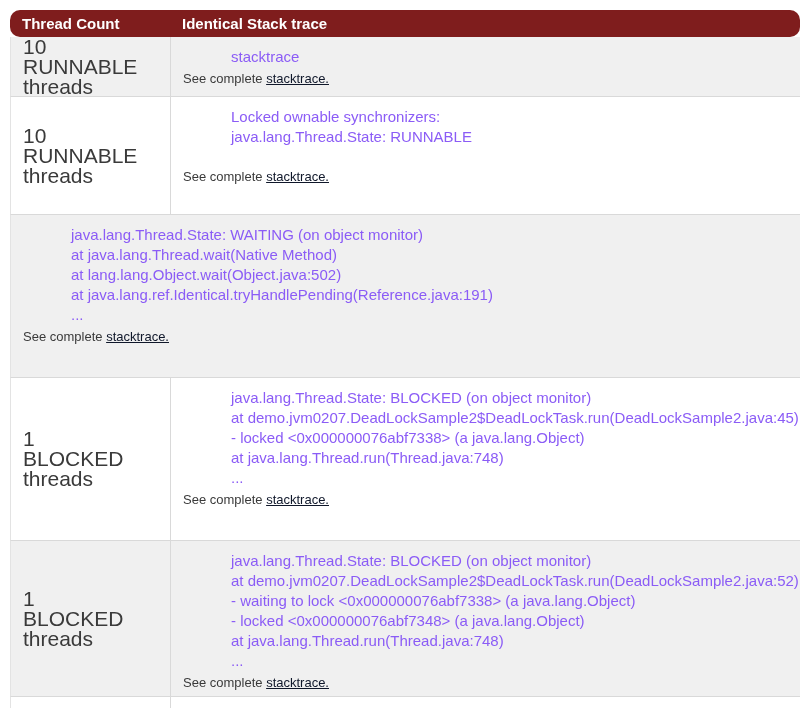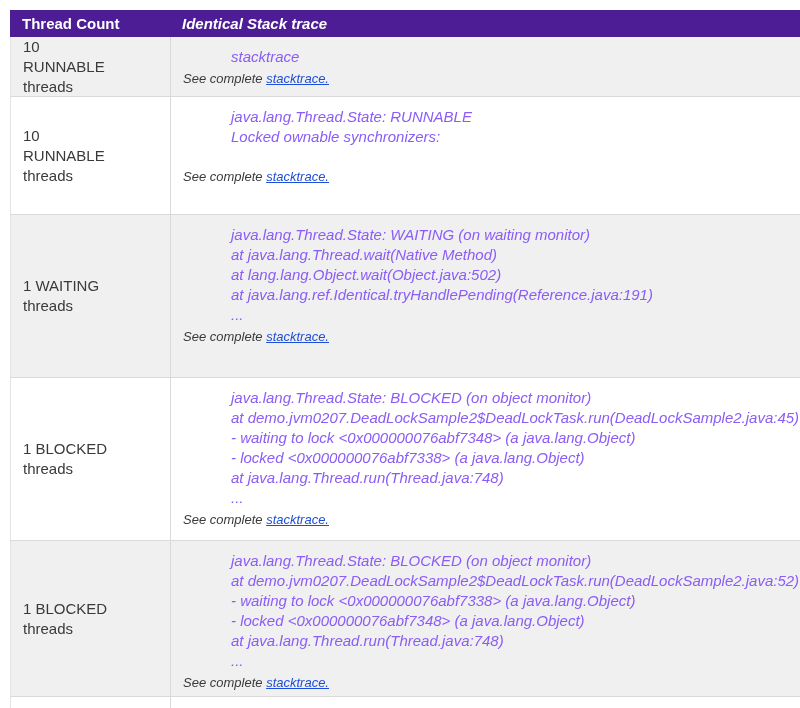--- a/index.html
+++ b/index.html
@@ -12,69 +12,70 @@
   .tbl {
     margin: 10px 0 0 10px;
     width: 790px;
     height: 698px;
     display: flex;
     flex-direction: column;
     overflow: hidden;
   }
   .hdr-row {
     display: flex;
-    background: #4c1d95;
+    background: #7f1d1d;
     height: 27px;
     flex: 0 0 27px;
+    border-radius: 10px;
   }
   .hdr-cell {
     color: #ffffff;
     font-size: 15px;
     font-weight: bold;
     display: flex;
     align-items: center;
     padding: 0 12px;
   }
   .row {
     display: flex;
     border-bottom: 1px solid #d9d9d9;
     border-left: 1px solid #e3e3e3;
     overflow: hidden;
   }
   .row.alt { background: #f0f0f0; }
   .row.plain { background: #ffffff; }
   .col1 { width: 160px; flex: 0 0 160px; }
-  .col2 { flex: 1 1 auto; min-width: 0; font-style: italic; }
+  .col2 { flex: 1 1 auto; min-width: 0; }
   .cell.col1 {
     border-right: 1px solid #d9d9d9;
     display: flex;
     align-items: center;
     padding: 6px 48px 6px 12px;
-    font-size: 15px;
+    font-size: 21px;
     line-height: 20px;
     color: #3a3a3a;
   }
   .cell.col2 { padding: 10px 12px; }
   .trace-line {
     font-size: 15px;
     line-height: 20px;
     color: #8b5cf6;
     min-height: 20px;
     white-space: nowrap;
     margin-left: 48px;
   }
   .see {
     margin-top: 3px;
     font-size: 13px;
     line-height: 17px;
     color: #3a3a3a;
   }
   .see.gap-lg { margin-top: 21px; }
   .see a {
-    color: #1d4ed8;
+    color: #0f172a;
     text-decoration: underline;
     cursor: pointer;
   }
   .r1 { flex: 0 0 60px; height: 60px; }
   .r2 { flex: 0 0 118px; height: 118px; }
   .r3 { flex: 0 0 163px; height: 163px; }
   .r4 { flex: 0 0 163px; height: 163px; }
   .r5 { flex: 0 0 156px; height: 156px; }
   .sliver { flex: 1 1 auto; background: #ffffff; border-bottom: none; }
 </style>
@@ -98,54 +99,52 @@
         <span>See complete</span>
         <a href="#">stacktrace.</a>
       </div>
     </div>
   </div>
 
   <div class="row plain r2">
     <div class="cell col1">10 RUNNABLE threads</div>
     <div class="cell col2">
       <div>
+          <div class="trace-line">Locked ownable synchronizers:</div>
           <div class="trace-line">java.lang.Thread.State: RUNNABLE</div>
-          <div class="trace-line">Locked ownable synchronizers:</div>
         </div>
       <div class="see gap-lg">
         <span>See complete</span>
         <a href="#">stacktrace.</a>
       </div>
     </div>
   </div>
 
   <div class="row alt r3">
-    <div class="cell col1">1 WAITING threads</div>
     <div class="cell col2">
       <div>
-          <div class="trace-line">java.lang.Thread.State: WAITING (on waiting monitor)</div>
+          <div class="trace-line">java.lang.Thread.State: WAITING (on object monitor)</div>
           <div class="trace-line">at java.lang.Thread.wait(Native Method)</div>
           <div class="trace-line">at lang.lang.Object.wait(Object.java:502)</div>
           <div class="trace-line">at java.lang.ref.Identical.tryHandlePending(Reference.java:191)</div>
           <div class="trace-line">...</div>
         </div>
       <div class="see">
         <span>See complete</span>
         <a href="#">stacktrace.</a>
       </div>
     </div>
   </div>
 
   <div class="row plain r4">
     <div class="cell col1">1 BLOCKED threads</div>
     <div class="cell col2">
       <div>
           <div class="trace-line">java.lang.Thread.State: BLOCKED (on object monitor)</div>
           <div class="trace-line">at demo.jvm0207.DeadLockSample2$DeadLockTask.run(DeadLockSample2.java:45)</div>
-          <div class="trace-line">- waiting to lock &lt;0x000000076abf7348&gt; (a java.lang.Object)</div>
           <div class="trace-line">- locked &lt;0x000000076abf7338&gt; (a java.lang.Object)</div>
           <div class="trace-line">at java.lang.Thread.run(Thread.java:748)</div>
           <div class="trace-line">...</div>
         </div>
       <div class="see">
         <span>See complete</span>
         <a href="#">stacktrace.</a>
       </div>
     </div>
   </div>

